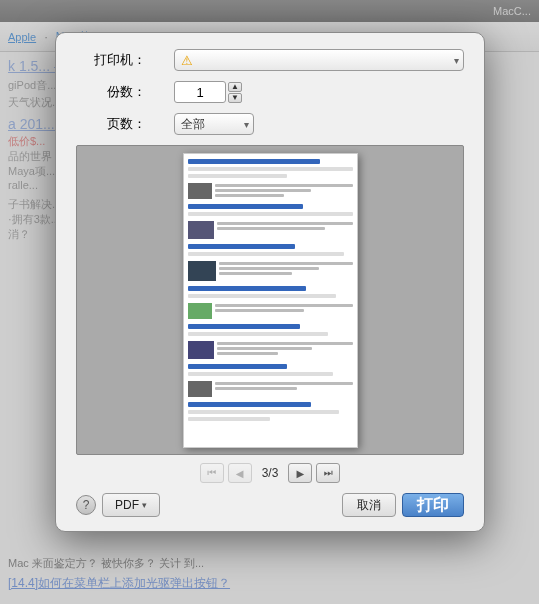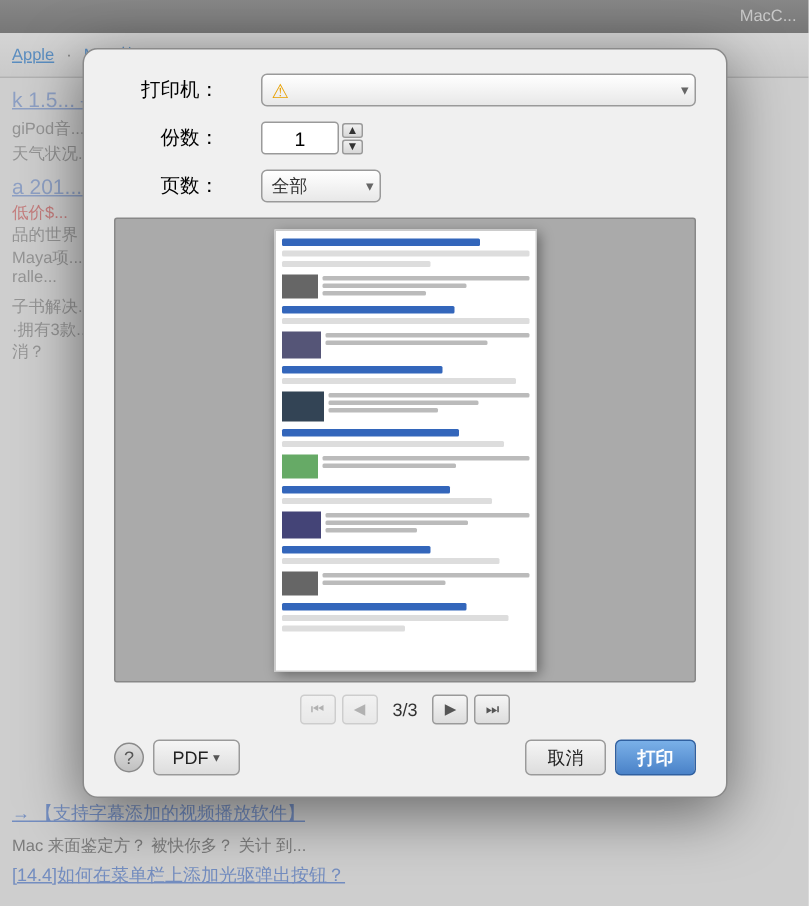--- a/index.html
+++ b/index.html
@@ -320,21 +320,21 @@
     }
     .print-btn {
       height: 24px;
       background: linear-gradient(to bottom, #7ab0e8, #4a82c8);
       border: 1px solid #3060a0;
       border-radius: 4px;
       padding: 0 14px;
       cursor: pointer;
       display: flex;
       align-items: center;
-      font-size: 12px;
+      font-size: 16px;
       color: #fff;
       font-weight: bold;
     }
 
     
     .bg-title-1 {
       color: #3366cc;
       font-size: 14px;
       text-decoration: underline;
     }
@@ -392,21 +392,20 @@
     <div class="bg-text">品的世界</div>
     <div class="bg-text">Maya项...</div>
     <div class="bg-text">ralle...</div>
     <div class="bg-text" style="margin-top:6px;">子书解决...</div>
     <div class="bg-text">·拥有3款...</div>
     <div class="bg-text">消？</div>
   </div>
 </div>
 
 <div class="bg-bottom">
-  <span class="bg-bottom-link">→ <span>【支持字幕添加的视频播放软件】</span></span>
   <span class="bg-bottom-text">Mac 来面鉴定方？ 被快你多？ 关计 到...</span>
   <br>
   <span class="bg-bottom-link" style="margin-top:4px; display:inline-block;">[14.4]如何在菜单栏上添加光驱弹出按钮？</span>
 </div>
 
 <div class="overlay"></div>
 
 <div class="print-dialog">
 
   <div class="form-row">

